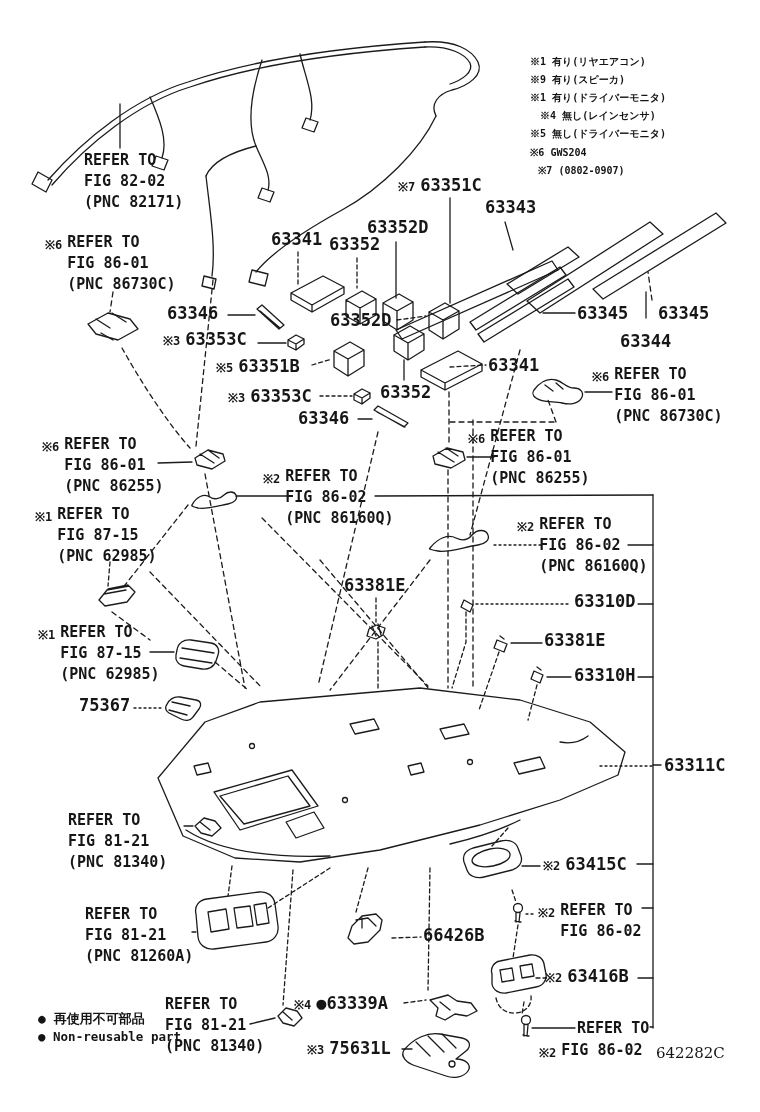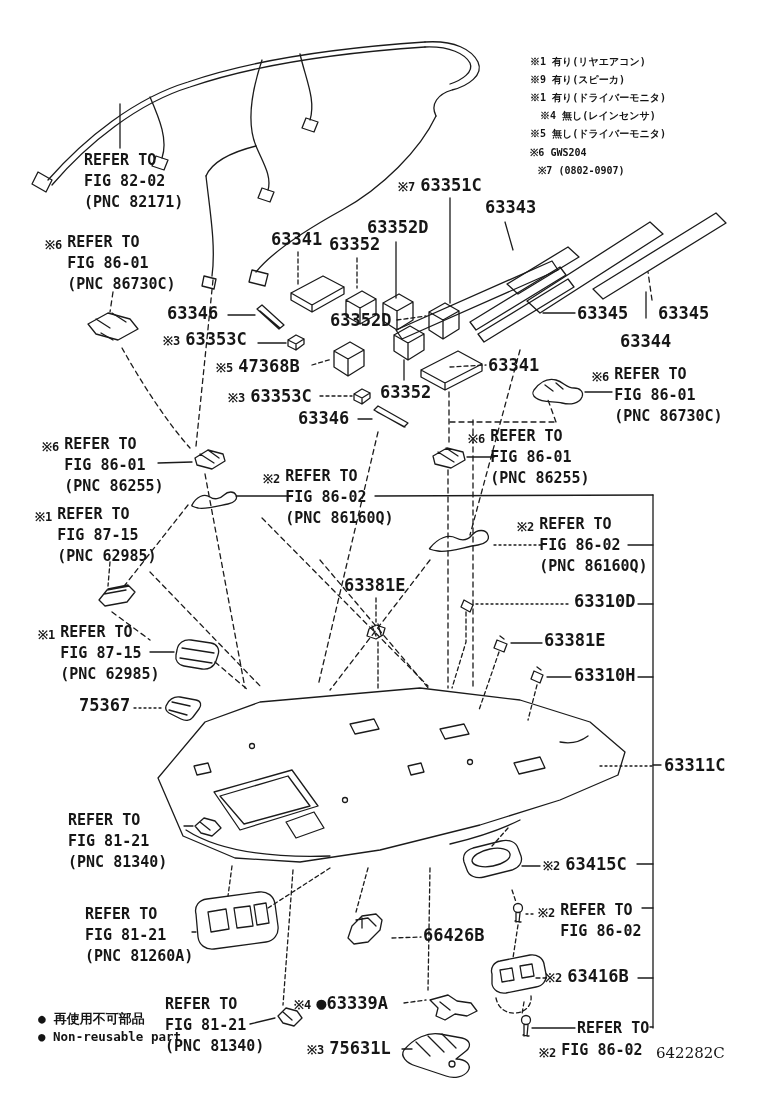--- a/index.html
+++ b/index.html
@@ -303,21 +303,21 @@
     </div>
 <div class="lbl part" style="left:163px;top:329px">
       <span class="pfx">※3</span>
       <span>63353C</span>
     </div>
 <div class="lbl part" style="left:330px;top:310px">
       <span>63352D</span>
     </div>
 <div class="lbl part" style="left:216px;top:356px">
       <span class="pfx">※5</span>
-      <span>47368B</span>
+      <span>63351B</span>
     </div>
 <div class="lbl part" style="left:228px;top:386px">
       <span class="pfx">※3</span>
       <span>63353C</span>
     </div>
 <div class="lbl part" style="left:380px;top:382px">
       <span>63352</span>
     </div>
 <div class="lbl part" style="left:488px;top:355px">
       <span>63341</span>

